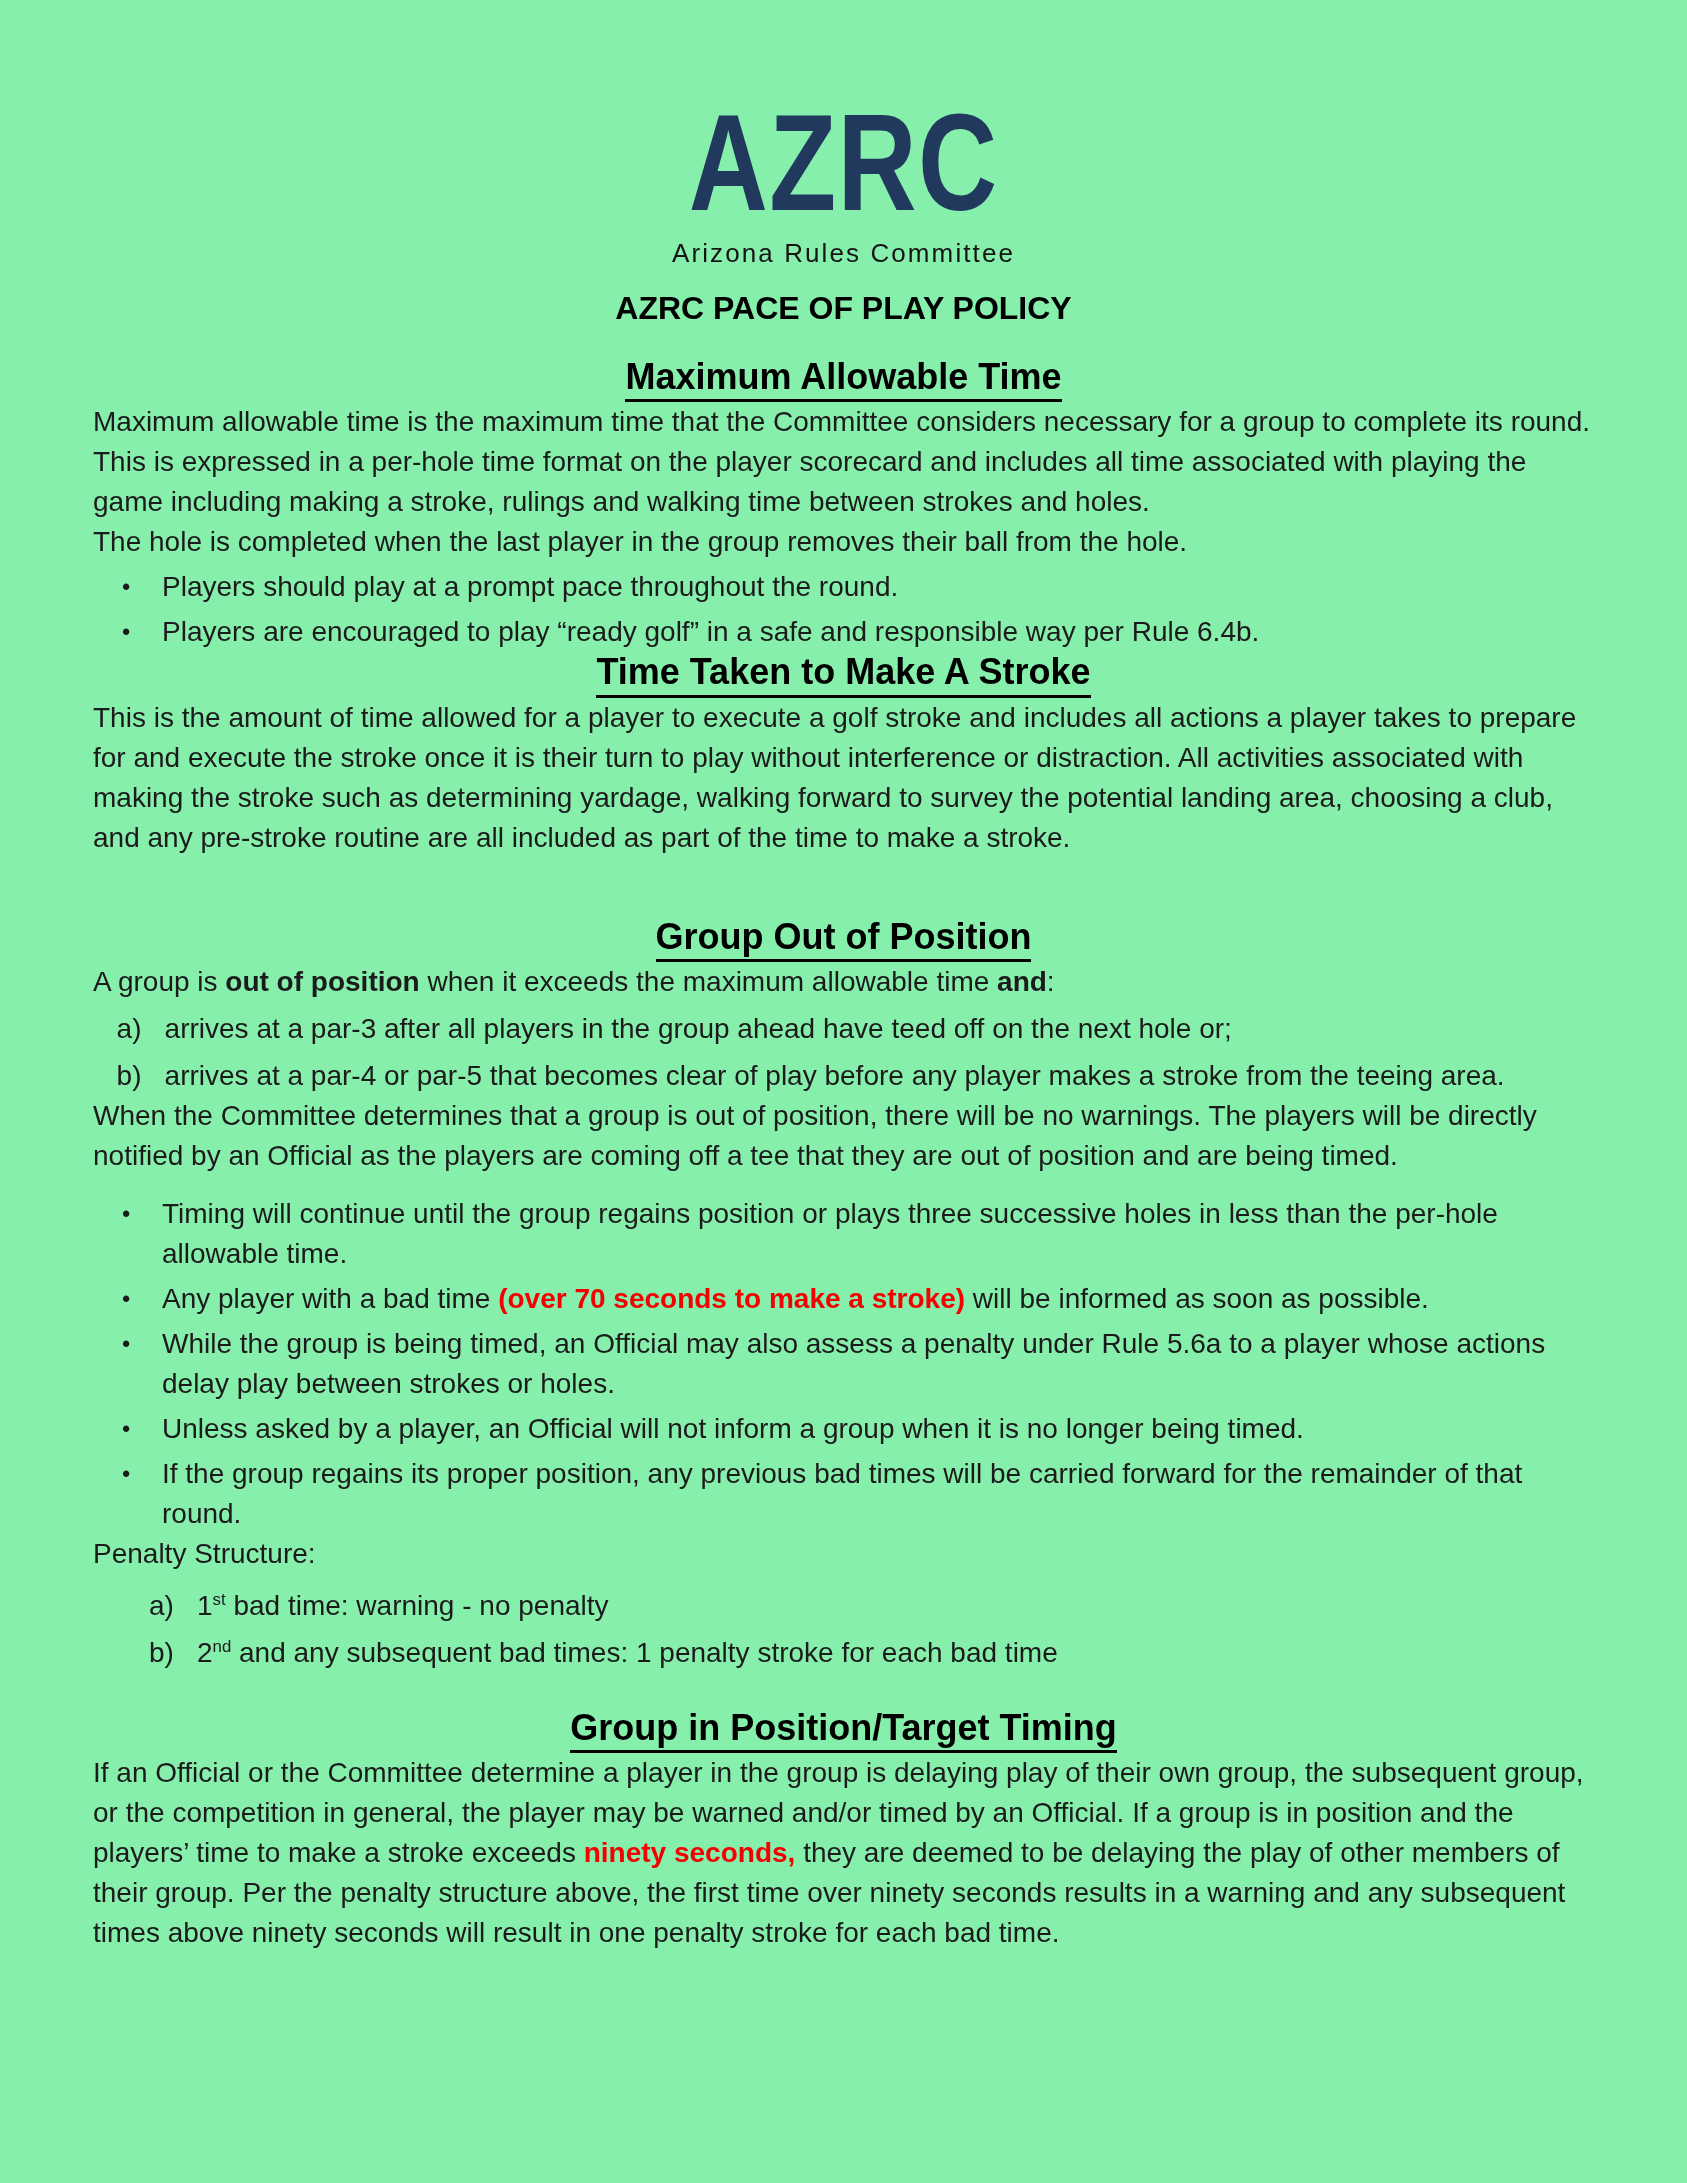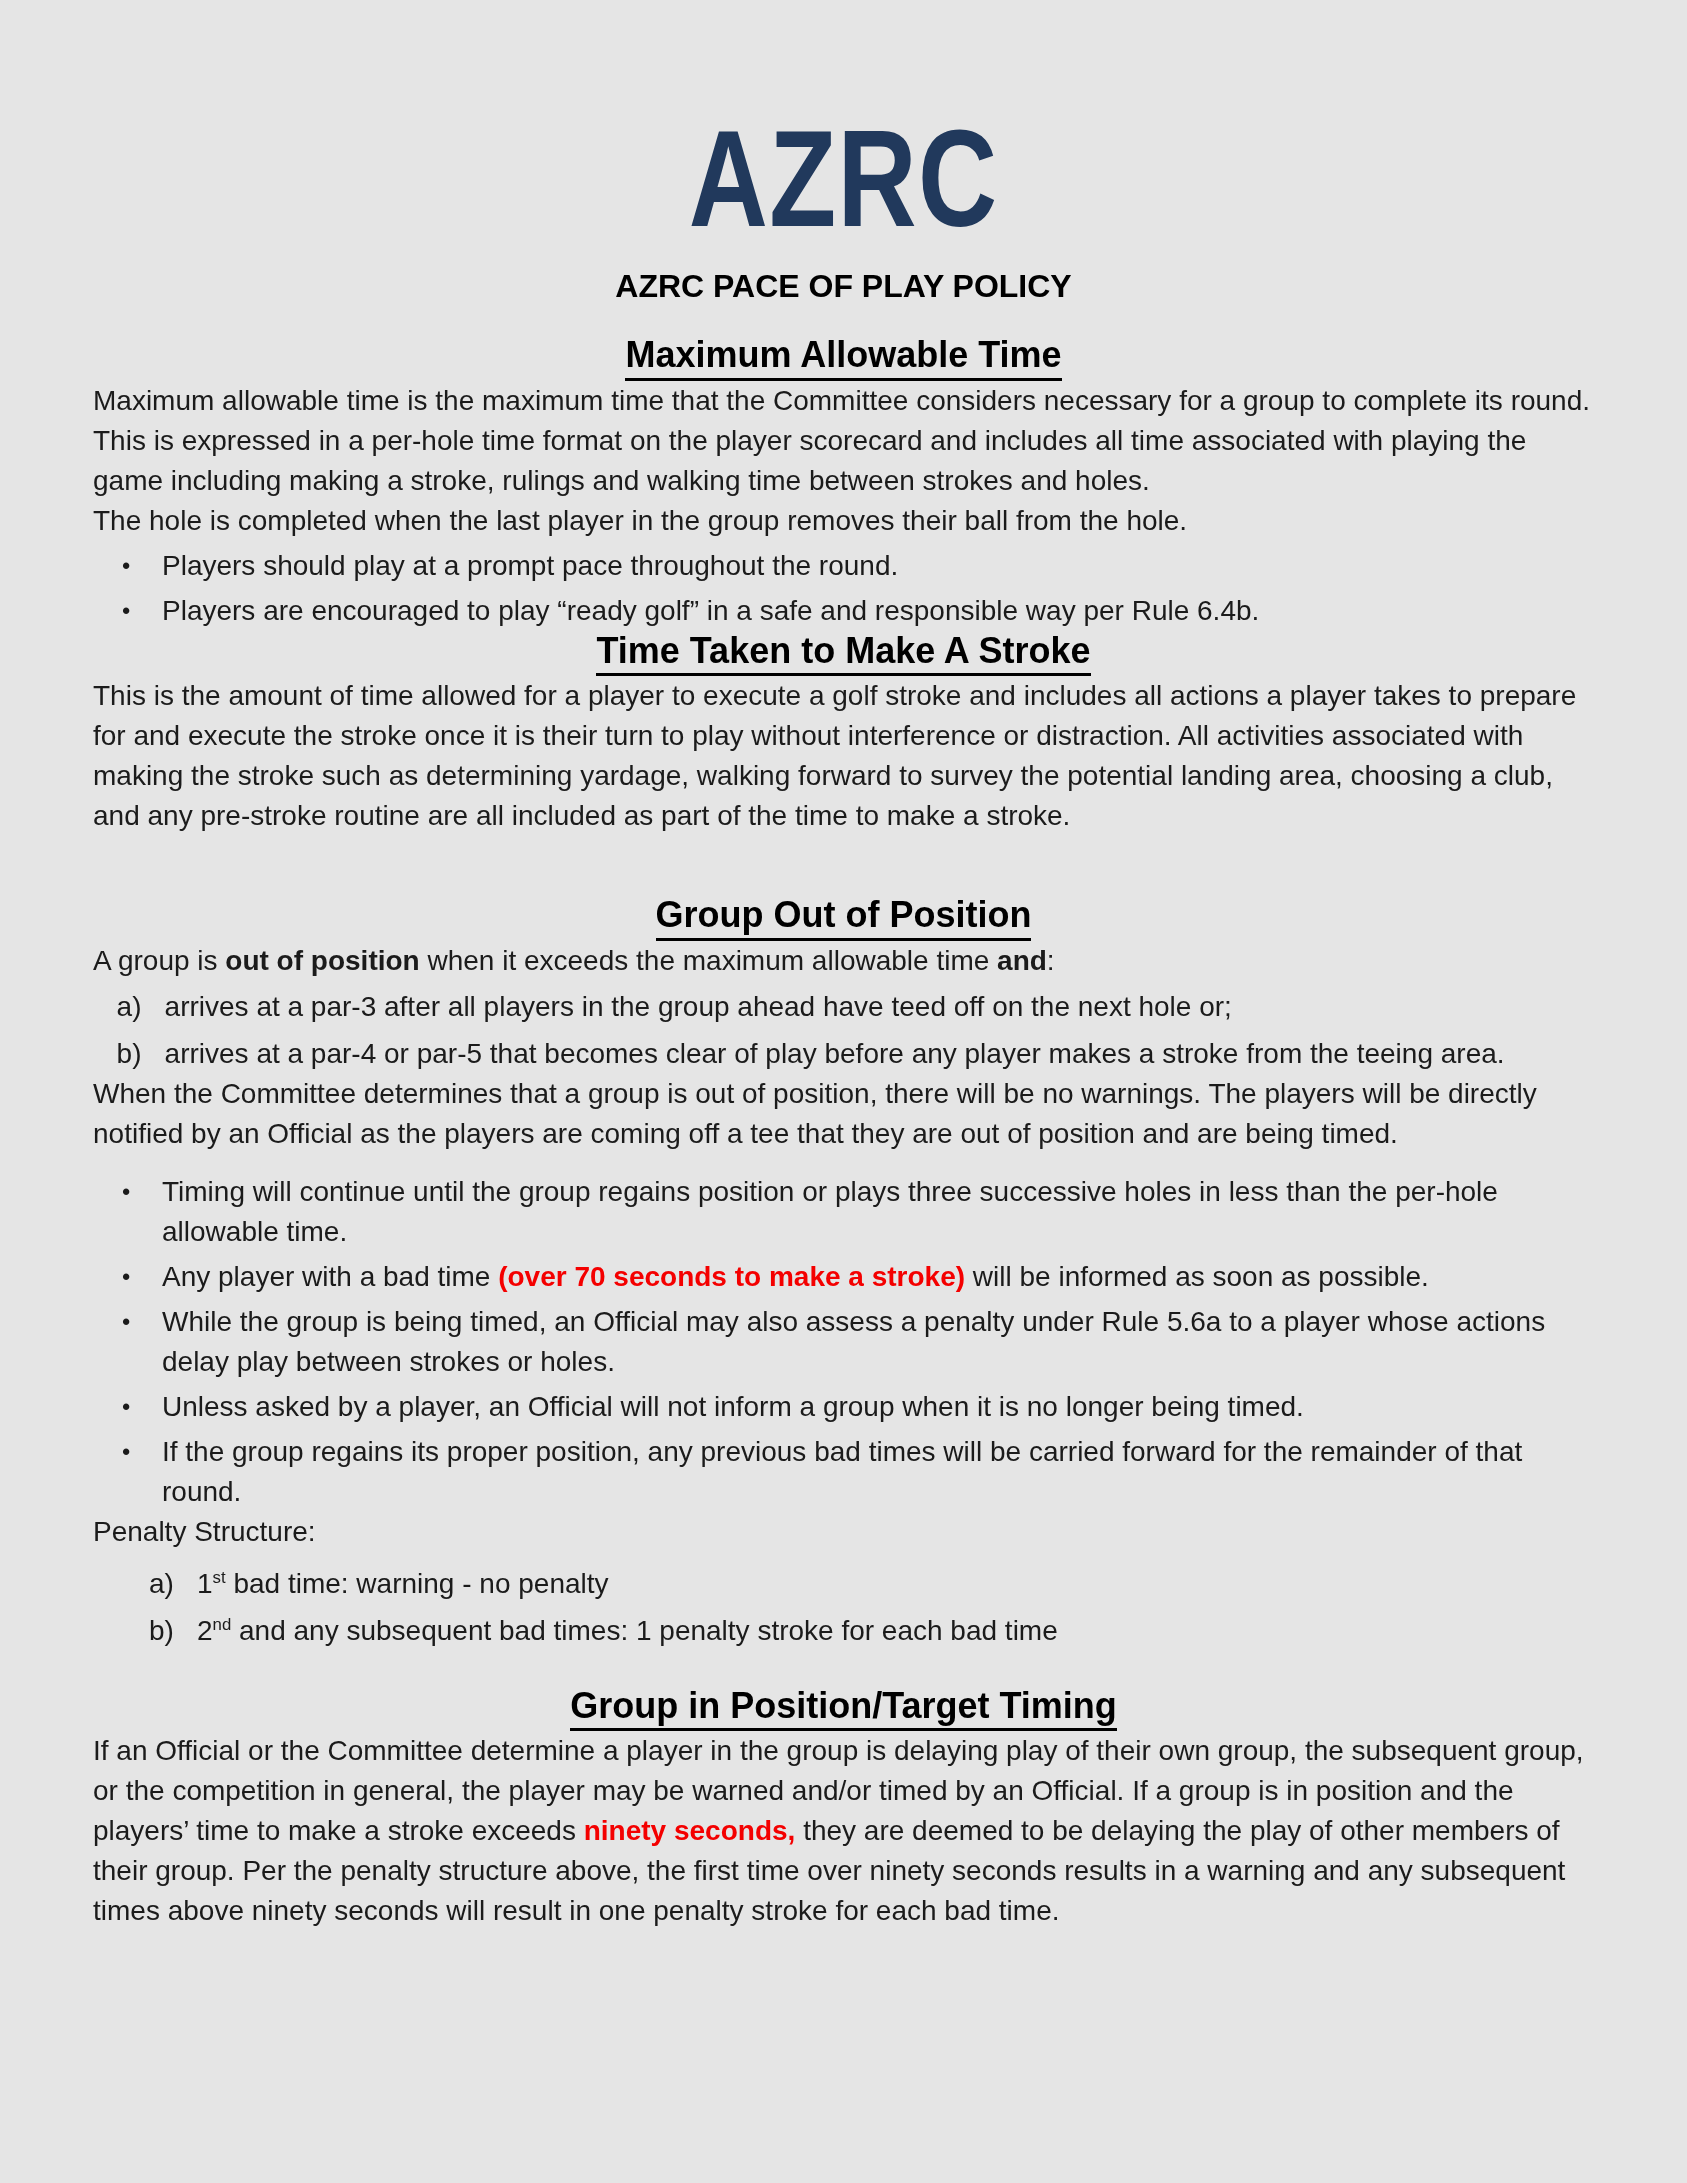--- a/index.html
+++ b/index.html
@@ -10,23 +10,23 @@
   body {
     width: 1687px;
     height: 2183px;
     overflow: hidden;
     font-family: "Liberation Sans", sans-serif;
     color: #1b1b1b;
   }
   .page {
     width: 1687px;
     height: 2183px;
-    background: #e5e5e5;
+    background: #86efac;
     box-sizing: border-box;
-    padding: 16px 93px;
+    padding: 0 93px;
   }
   
   .logo-block {
     padding-top: 94px;
     text-align: center;
   }
   .logo-wordmark {
     display: inline-block;
     font-size: 137px;
     font-weight: bold;
@@ -121,20 +121,21 @@
     line-height: 0;
   }
 </style>
 </head>
 <body>
 
 <div class="page">
 
   <div class="logo-block">
     <div class="logo-wordmark">AZRC</div>
+    <div class="logo-subtitle">Arizona Rules Committee</div>
   </div>
 
   <div class="doc-title">AZRC PACE OF PLAY POLICY</div>
 
   <div class="doc">
 
     <div class="section-heading h-max">
       <span class="u">Maximum Allowable Time</span>
     </div>
 

